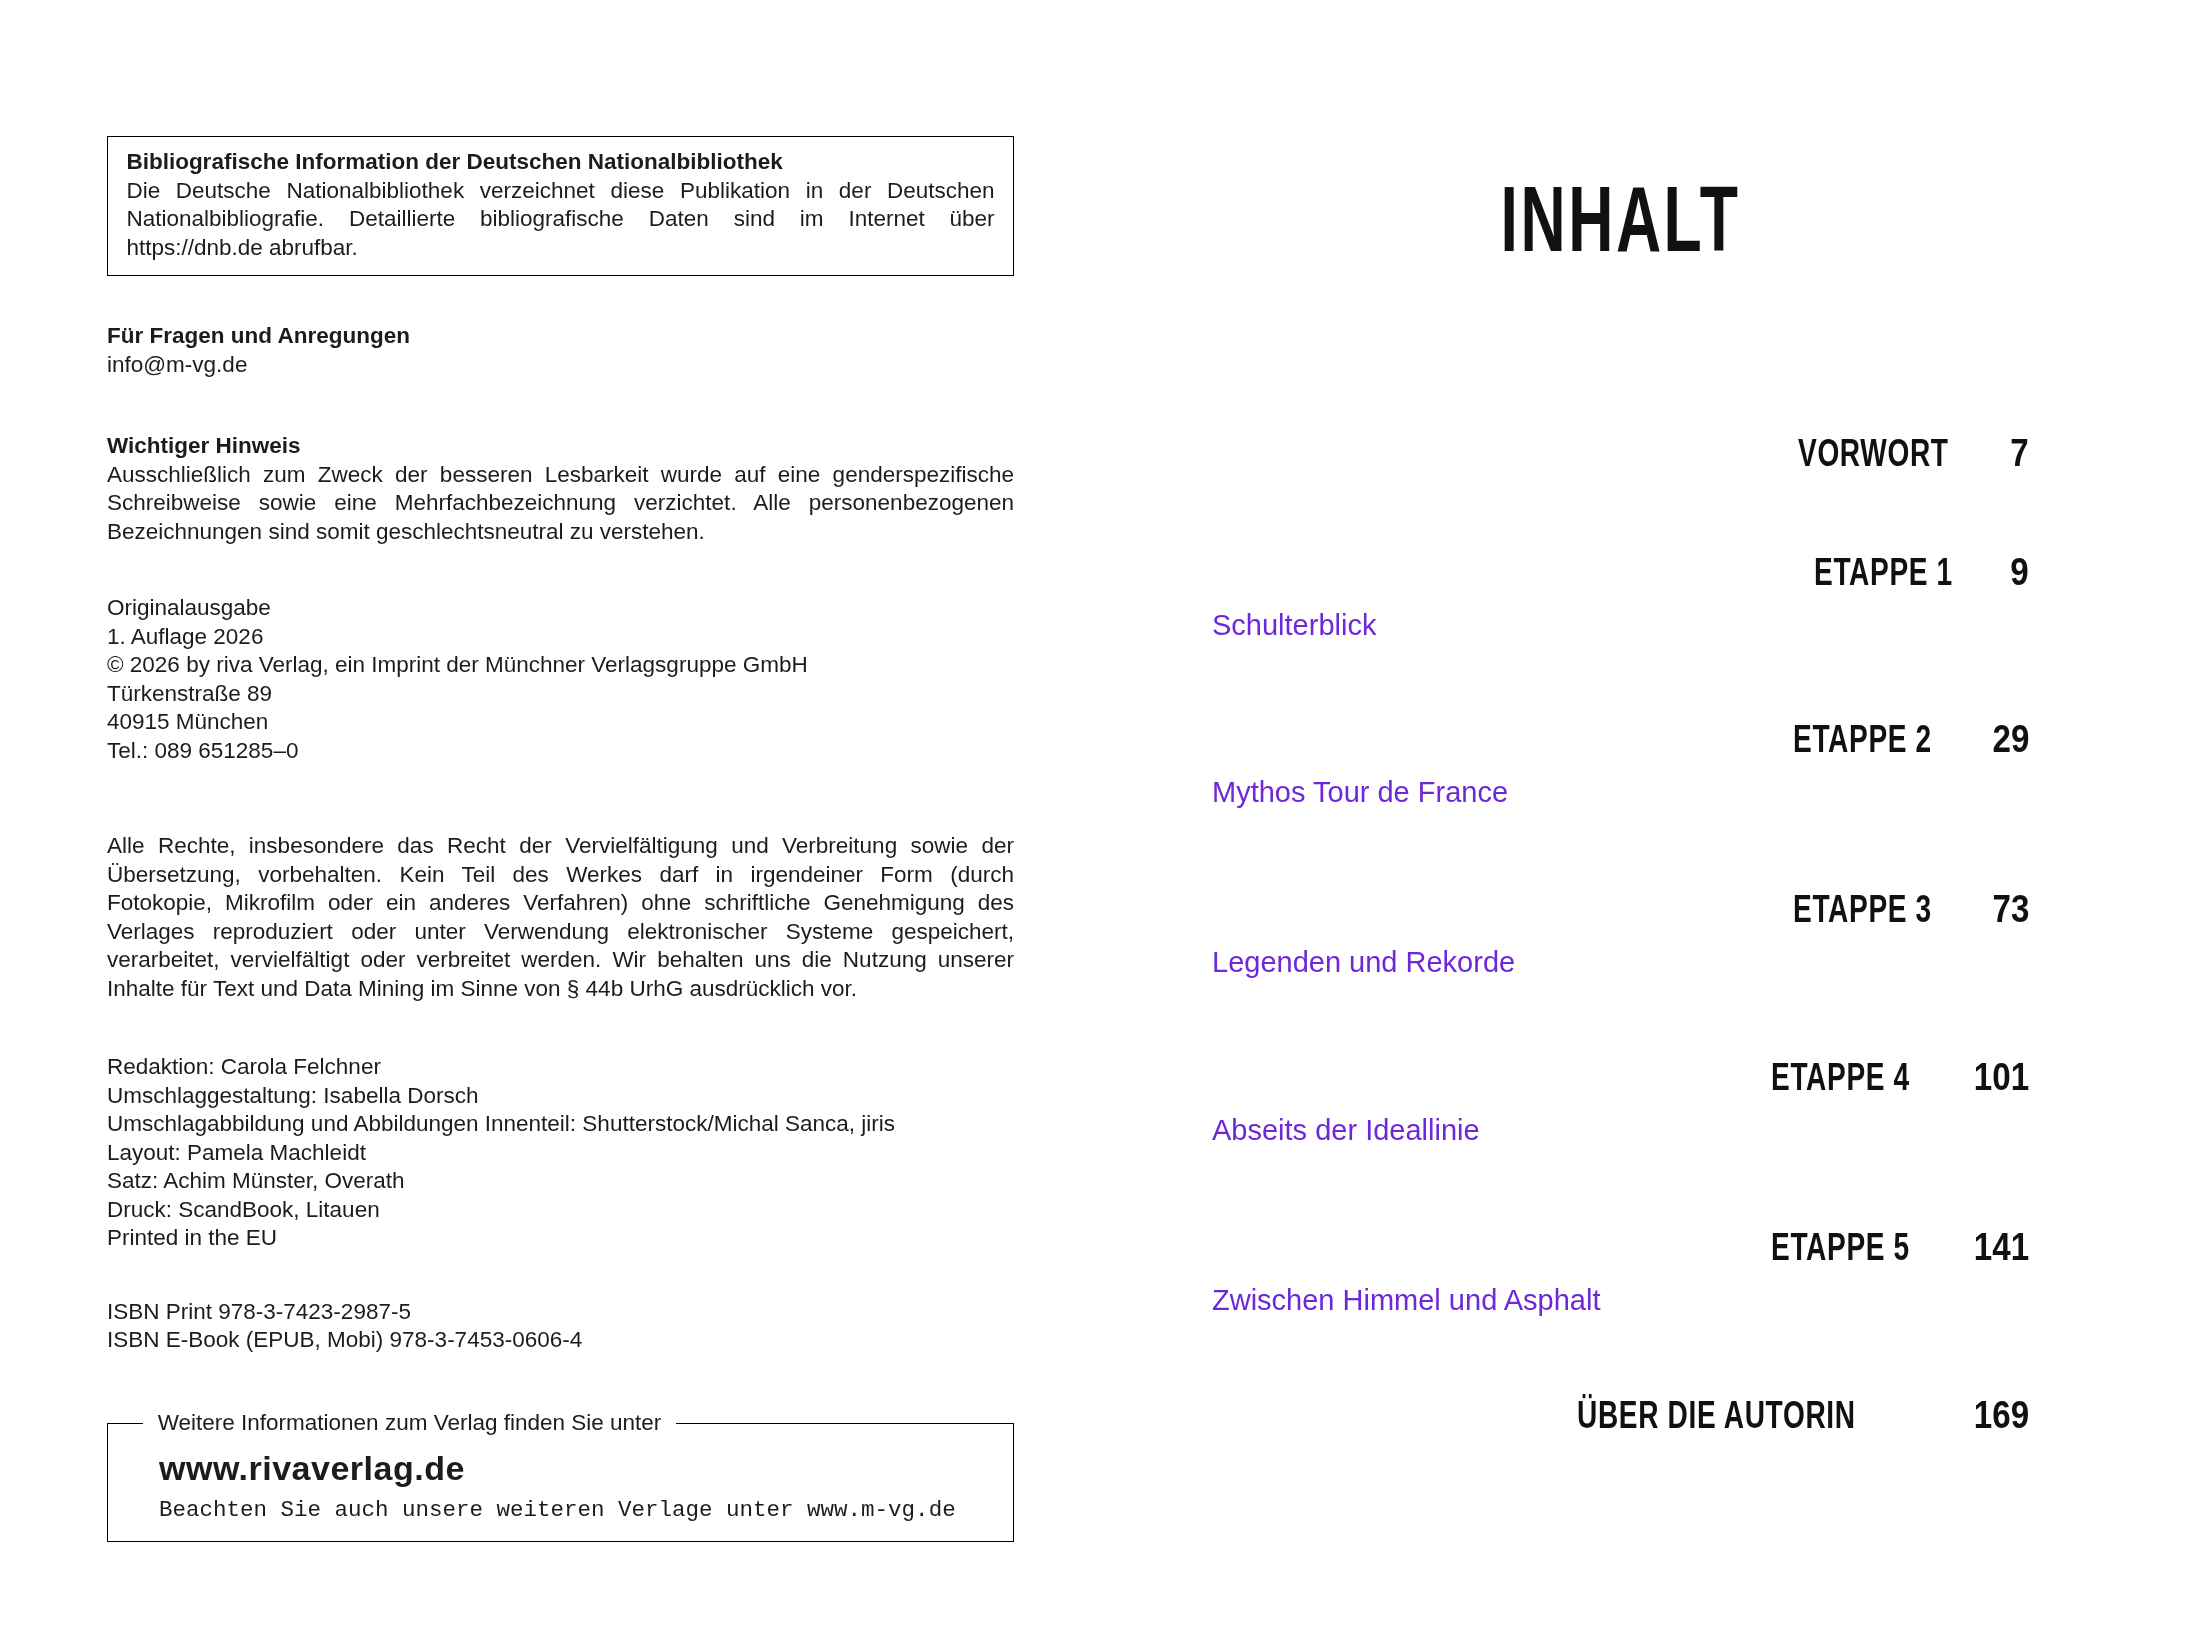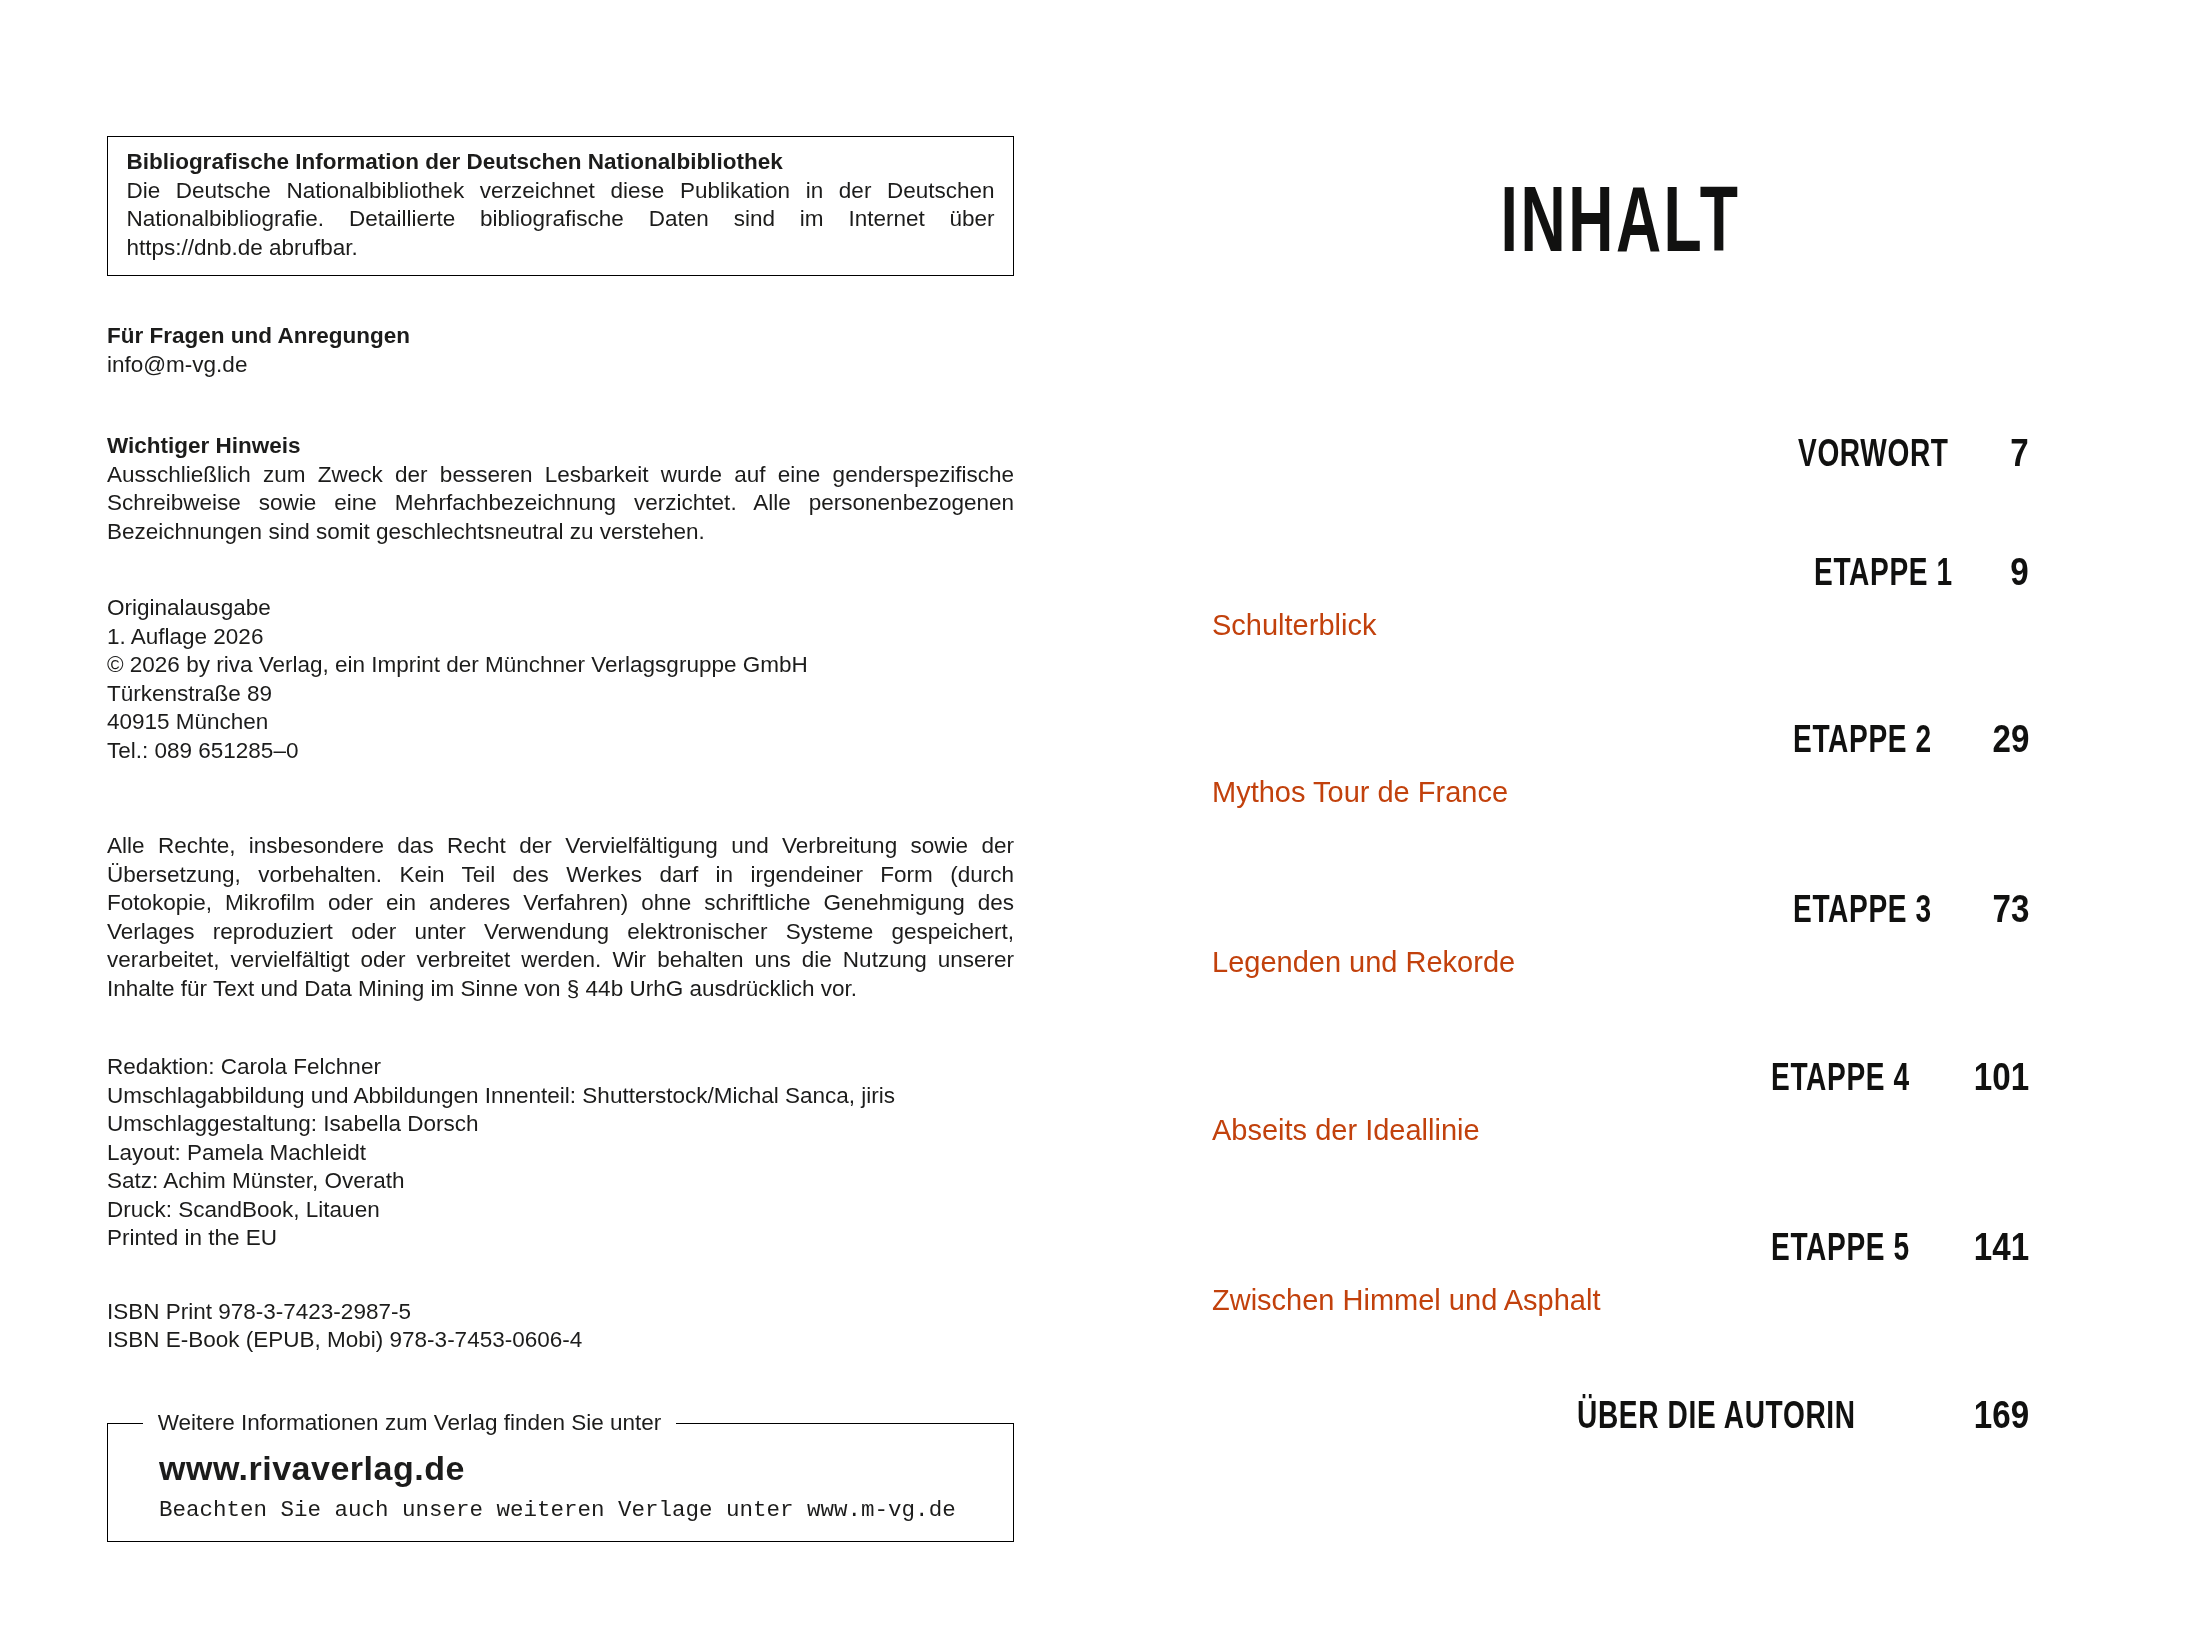--- a/index.html
+++ b/index.html
@@ -106,21 +106,21 @@
     font-size: 39px;
     line-height: 42px;
     transform: scaleX(0.85);
     transform-origin: 100% 50%;
     white-space: nowrap;
   }
   .toc-sub {
     margin-top: 14.7px;
     font-size: 29px;
     line-height: 35px;
-    color: #c2410c;
+    color: #6d28d9;
   }
 </style>
 </head>
 <body>
 
 <div class="page">
 
   <div class="left-col">
 
     <div class="bib-box">
@@ -144,22 +144,22 @@
       <div>© 2026 by riva Verlag, ein Imprint der Münchner Verlagsgruppe GmbH</div>
       <div>Türkenstraße 89</div>
       <div>40915 München</div>
       <div>Tel.: 089 651285–0</div>
     </div>
 
     <div class="rights just">Alle Rechte, insbesondere das Recht der Vervielfältigung und Verbreitung sowie der Übersetzung, vorbehalten. Kein Teil des Werkes darf in irgendeiner Form (durch Fotokopie, Mikrofilm oder ein anderes Verfahren) ohne schriftliche Genehmigung des Verlages reproduziert oder unter Verwendung elektronischer Systeme gespeichert, verarbeitet, vervielfältigt oder verbreitet werden. Wir behalten uns die Nutzung unserer Inhalte für Text und Data Mining im Sinne von § 44b UrhG ausdrücklich vor.</div>
 
     <div class="credits">
       <div>Redaktion: Carola Felchner</div>
+      <div>Umschlaggestaltung: Isabella Dorsch</div>
       <div>Umschlagabbildung und Abbildungen Innenteil: Shutterstock/Michal Sanca, jiris</div>
-      <div>Umschlaggestaltung: Isabella Dorsch</div>
       <div>Layout: Pamela Machleidt</div>
       <div>Satz: Achim Münster, Overath</div>
       <div>Druck: ScandBook, Litauen</div>
       <div>Printed in the EU</div>
     </div>
 
     <div class="isbn">
       <div>ISBN Print 978-3-7423-2987-5</div>
       <div>ISBN E-Book (EPUB, Mobi) 978-3-7453-0606-4</div>
     </div>

